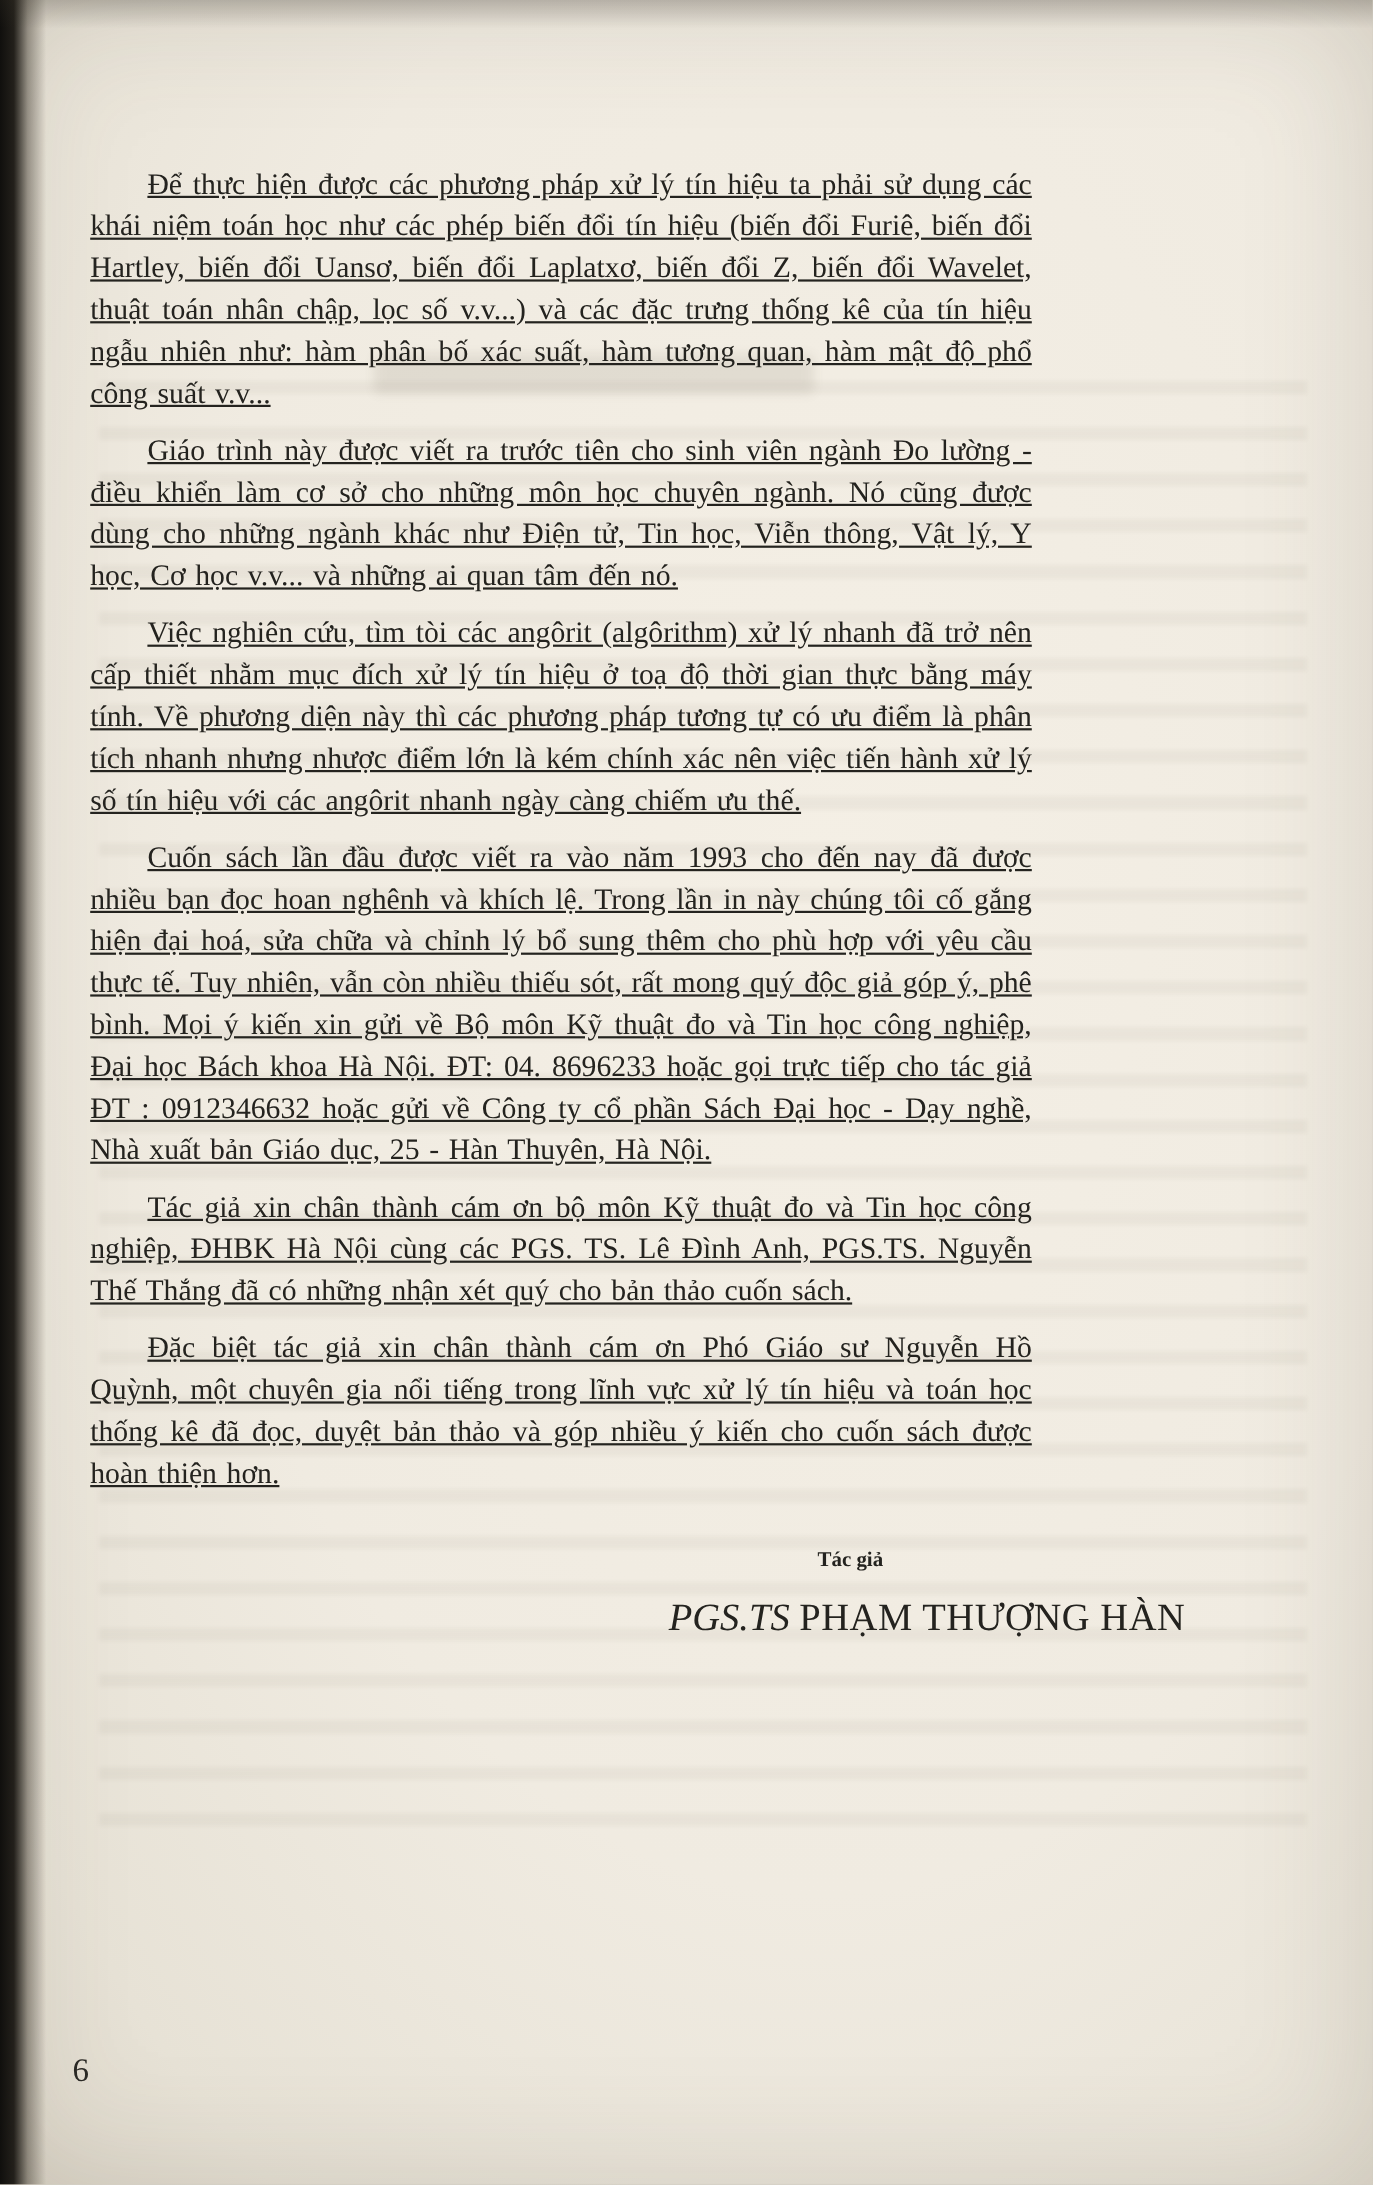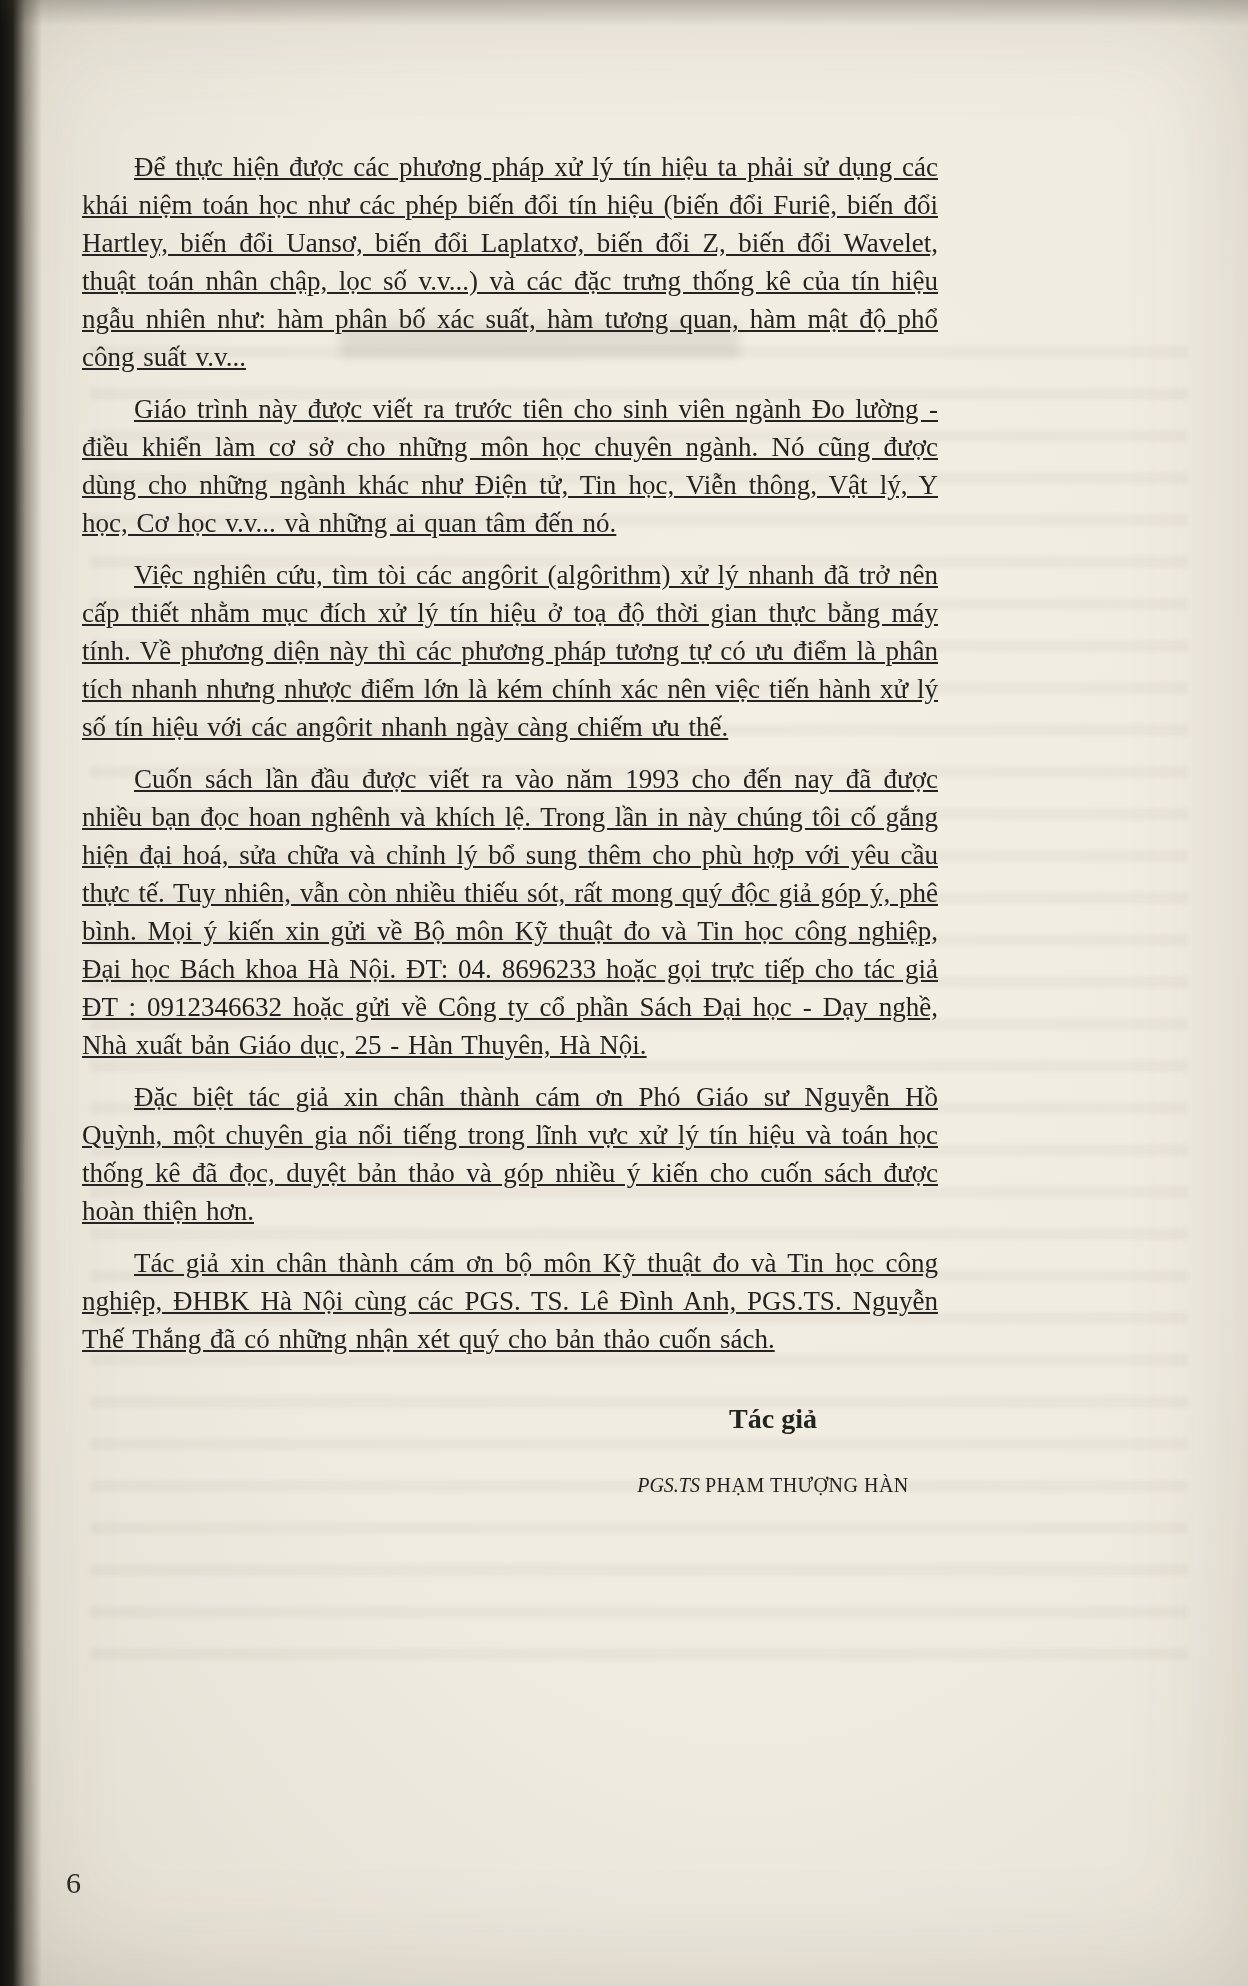--- a/index.html
+++ b/index.html
@@ -72,25 +72,25 @@
     text-decoration: underline;
   }
   .signature {
     margin-top: 42px;
     margin-left: auto;
     width: 330px;
     text-align: center;
   }
   .sig-role {
     font-weight: bold;
-    font-size: 28px;
-    margin-bottom: 28px;
+    font-size: 19px;
+    margin-bottom: 14px;
   }
   .sig-name {
-    font-size: 20px;
+    font-size: 35px;
     white-space: nowrap;
   }
   .sig-name .degree { font-style: italic; }
   .sig-name .author { font-style: normal; letter-spacing: 0.5px; }
   .page-number {
     position: absolute;
     left: 66px;
     bottom: 86px;
     font-size: 30px;
     color: #2a2925;
@@ -103,22 +103,22 @@
   <div class="left-edge"></div>
   <div class="top-edge"></div>
   <div class="bleed"></div>
   <div class="ghost-title"></div>
 
   <main class="text-block">
     <p class="para">Để thực hiện được các phương pháp xử lý tín hiệu ta phải sử dụng các khái niệm toán học như các  phép biến đổi tín hiệu (biến đổi Furiê, biến đổi Hartley, biến đổi Uansơ, biến đổi Laplatxơ, biến đổi Z, biến đổi Wavelet, thuật toán nhân chập, lọc số v.v...) và các đặc trưng thống kê của tín hiệu ngẫu nhiên như: hàm phân bố xác suất, hàm tương quan, hàm mật độ phổ công suất v.v...</p>
     <p class="para">Giáo trình này được viết ra trước tiên cho sinh viên ngành Đo lường - điều khiển làm cơ sở cho những môn học chuyên ngành. Nó cũng được dùng cho những ngành khác như Điện tử, Tin học, Viễn thông, Vật lý, Y  học, Cơ học v.v... và những ai quan tâm đến nó.</p>
     <p class="para">Việc nghiên cứu, tìm tòi các angôrit (algôrithm) xử lý  nhanh đã trở nên cấp thiết nhằm mục đích xử lý tín hiệu ở toạ độ thời gian thực bằng máy tính. Về phương diện này thì các phương pháp tương tự có ưu điểm là phân tích nhanh nhưng nhược điểm lớn là kém chính xác nên việc tiến hành xử lý số tín hiệu với các angôrit nhanh ngày càng chiếm ưu thế.</p>
     <p class="para">Cuốn sách lần đầu được viết ra vào năm 1993 cho đến  nay đã được nhiều bạn đọc hoan nghênh và khích lệ. Trong lần in này chúng tôi cố gắng hiện đại hoá, sửa chữa và chỉnh lý bổ sung thêm cho phù hợp với yêu cầu thực tế. Tuy nhiên, vẫn còn nhiều thiếu sót, rất mong quý độc giả góp ý, phê bình. Mọi ý kiến xin gửi về Bộ môn Kỹ thuật đo và Tin học công nghiệp, Đại học Bách khoa Hà Nội. ĐT: 04. 8696233 hoặc gọi trực tiếp cho tác giả ĐT : 0912346632 hoặc gửi về Công ty cổ phần Sách Đại học - Dạy nghề, Nhà xuất bản Giáo dục, 25 - Hàn Thuyên, Hà Nội.</p>
+    <p class="para">Tác giả xin chân thành cám ơn bộ môn Kỹ thuật đo và Tin học công nghiệp, ĐHBK Hà Nội cùng các PGS. TS. Lê Đình Anh, PGS.TS. Nguyễn Thế Thắng đã có những nhận xét quý cho bản thảo cuốn sách.</p>
     <p class="para">Đặc biệt tác giả xin chân thành cám ơn Phó Giáo sư Nguyễn Hồ Quỳnh, một chuyên gia nổi tiếng trong lĩnh vực xử lý tín hiệu và toán học thống kê đã đọc, duyệt bản thảo và góp nhiều ý kiến cho cuốn sách được hoàn thiện hơn.</p>
-    <p class="para">Tác giả xin chân thành cám ơn bộ môn Kỹ thuật đo và Tin học công nghiệp, ĐHBK Hà Nội cùng các PGS. TS. Lê Đình Anh, PGS.TS. Nguyễn Thế Thắng đã có những nhận xét quý cho bản thảo cuốn sách.</p>
 
     <div class="signature">
       <div class="sig-role">Tác giả</div>
       <div class="sig-name"><span class="degree">PGS.TS</span> <span class="author">PHẠM THƯỢNG HÀN</span></div>
     </div>
   </main>
 
   <div class="page-number">6</div>
 </div>
 

